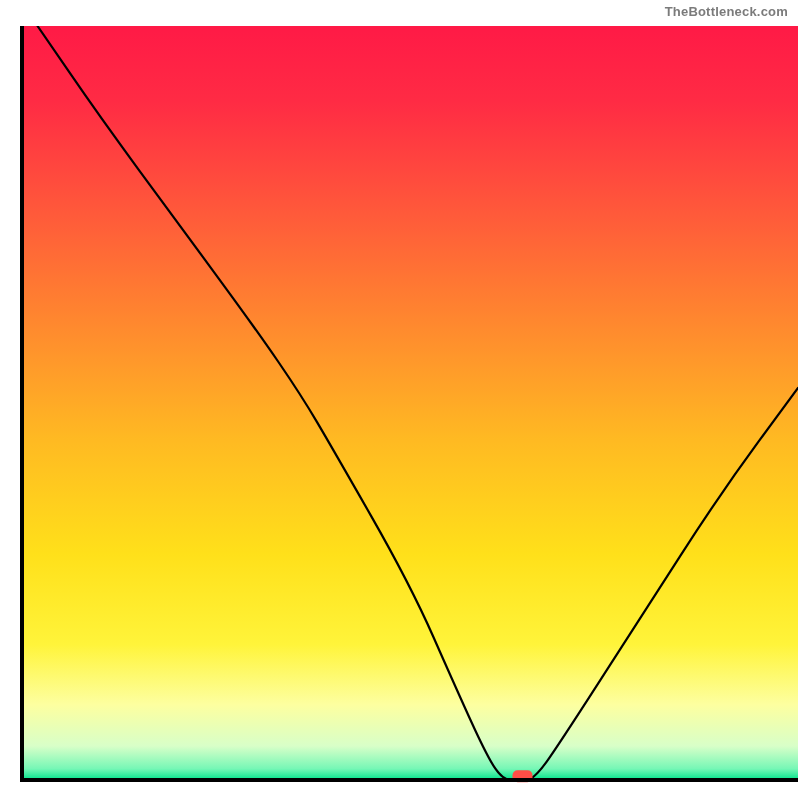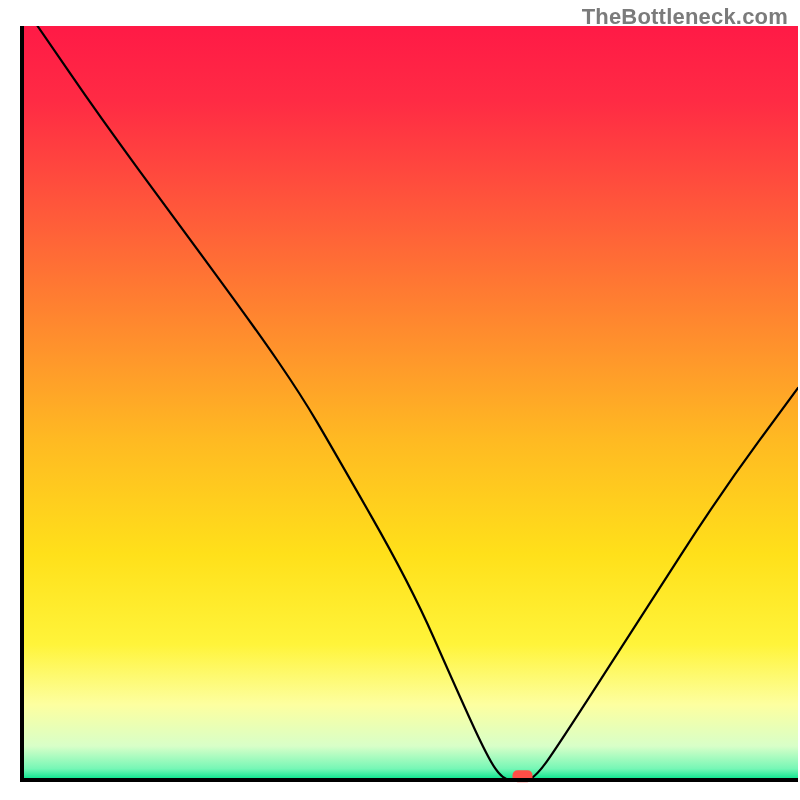--- a/index.html
+++ b/index.html
@@ -12,21 +12,21 @@
   }
   .stage {
     position: relative;
     width: 800px;
     height: 800px;
   }
   .watermark {
     position: absolute;
     top: 4px;
     right: 12px;
-    font-size: 22px;
+    font-size: 13px;
     font-weight: 600;
     color: #7b7b7b;
     letter-spacing: 0.2px;
   }
   svg.plot {
     position: absolute;
     left: 0;
     top: 0;
   }
 </style>

